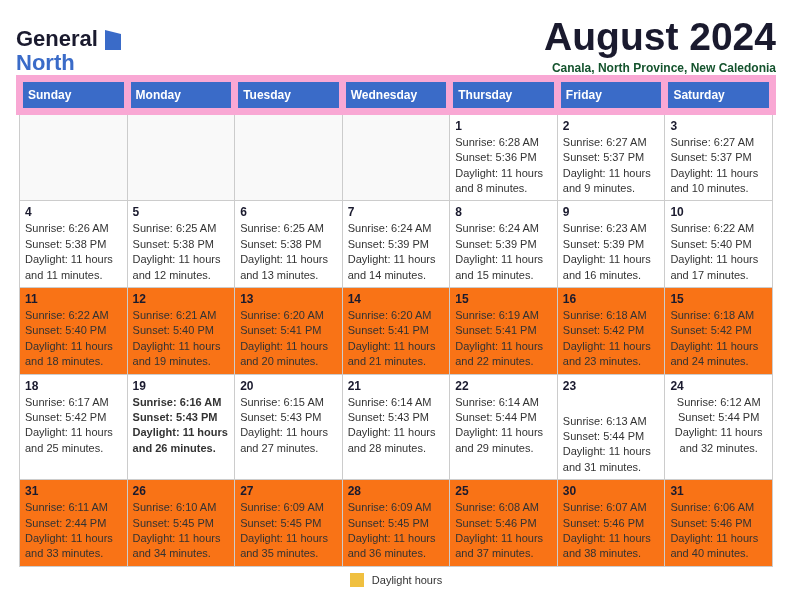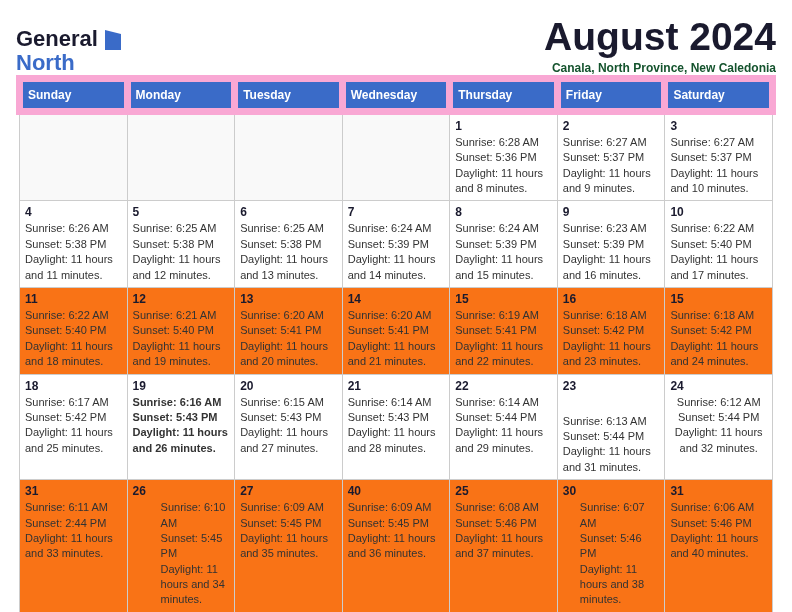--- a/index.html
+++ b/index.html
@@ -302,45 +302,45 @@
       </tr>
       <tr>
         <td class="alt-row">
           <span class="day-num">31</span>
           <div class="day-info" style="white-space: pre-line;">Sunrise: 6:11 AM
 Sunset: 2:44 PM
 Daylight: 11 hours and 33 minutes.</div>
         </td>
         <td class="alt-row">
           <span class="day-num">26</span>
-          <div class="day-info" style="white-space: pre-line; margin-left: 28px;">Sunrise: 6:10 AM
+          <div class="day-info" style="white-space: pre-line;">Sunrise: 6:10 AM
 Sunset: 5:45 PM
 Daylight: 11 hours and 34 minutes.</div>
         </td>
         <td class="alt-row">
           <span class="day-num">27</span>
           <div class="day-info" style="white-space: pre-line;">Sunrise: 6:09 AM
 Sunset: 5:45 PM
 Daylight: 11 hours and 35 minutes.</div>
         </td>
         <td class="alt-row">
-          <span class="day-num">40</span>
+          <span class="day-num">28</span>
           <div class="day-info" style="white-space: pre-line;">Sunrise: 6:09 AM
 Sunset: 5:45 PM
 Daylight: 11 hours and 36 minutes.</div>
         </td>
         <td class="alt-row">
           <span class="day-num">25</span>
           <div class="day-info" style="white-space: pre-line;">Sunrise: 6:08 AM
 Sunset: 5:46 PM
 Daylight: 11 hours and 37 minutes.</div>
         </td>
         <td class="alt-row">
           <span class="day-num">30</span>
-          <div class="day-info" style="white-space: pre-line; margin-left: 17px;">Sunrise: 6:07 AM
+          <div class="day-info" style="white-space: pre-line;">Sunrise: 6:07 AM
 Sunset: 5:46 PM
 Daylight: 11 hours and 38 minutes.</div>
         </td>
         <td class="alt-row">
           <span class="day-num">31</span>
           <div class="day-info" style="white-space: pre-line;">Sunrise: 6:06 AM
 Sunset: 5:46 PM
 Daylight: 11 hours and 40 minutes.</div>
         </td>
       </tr>

